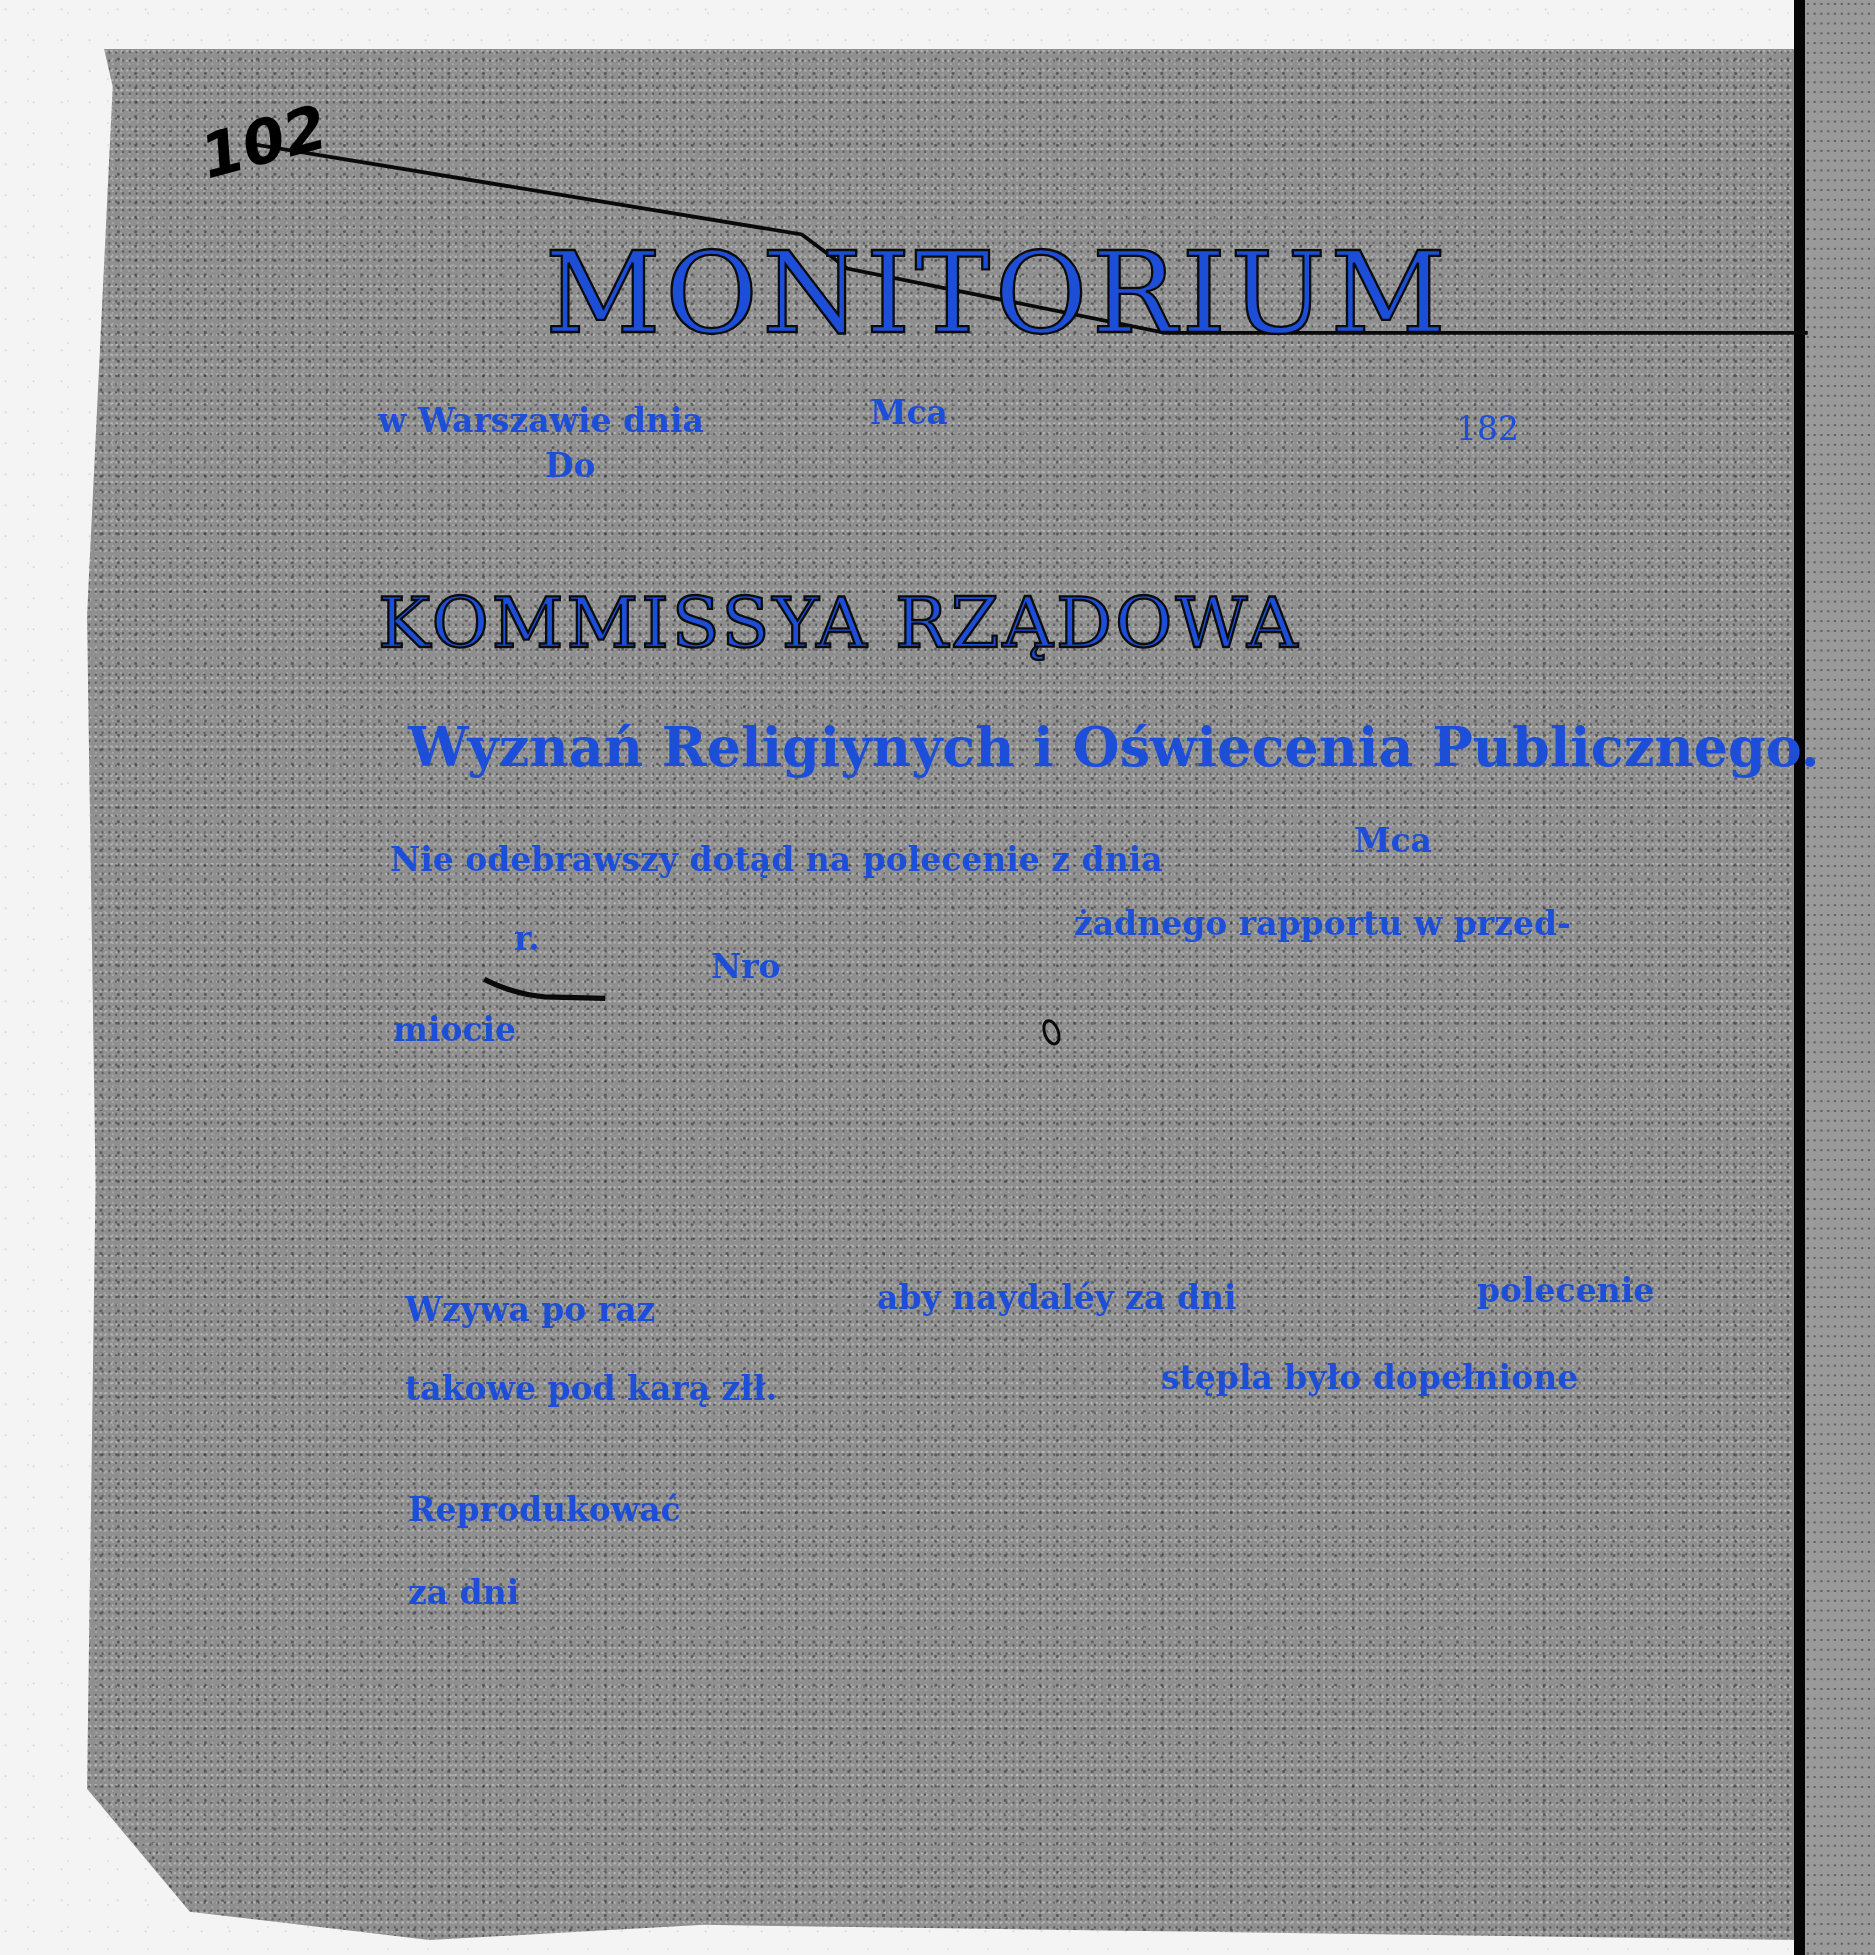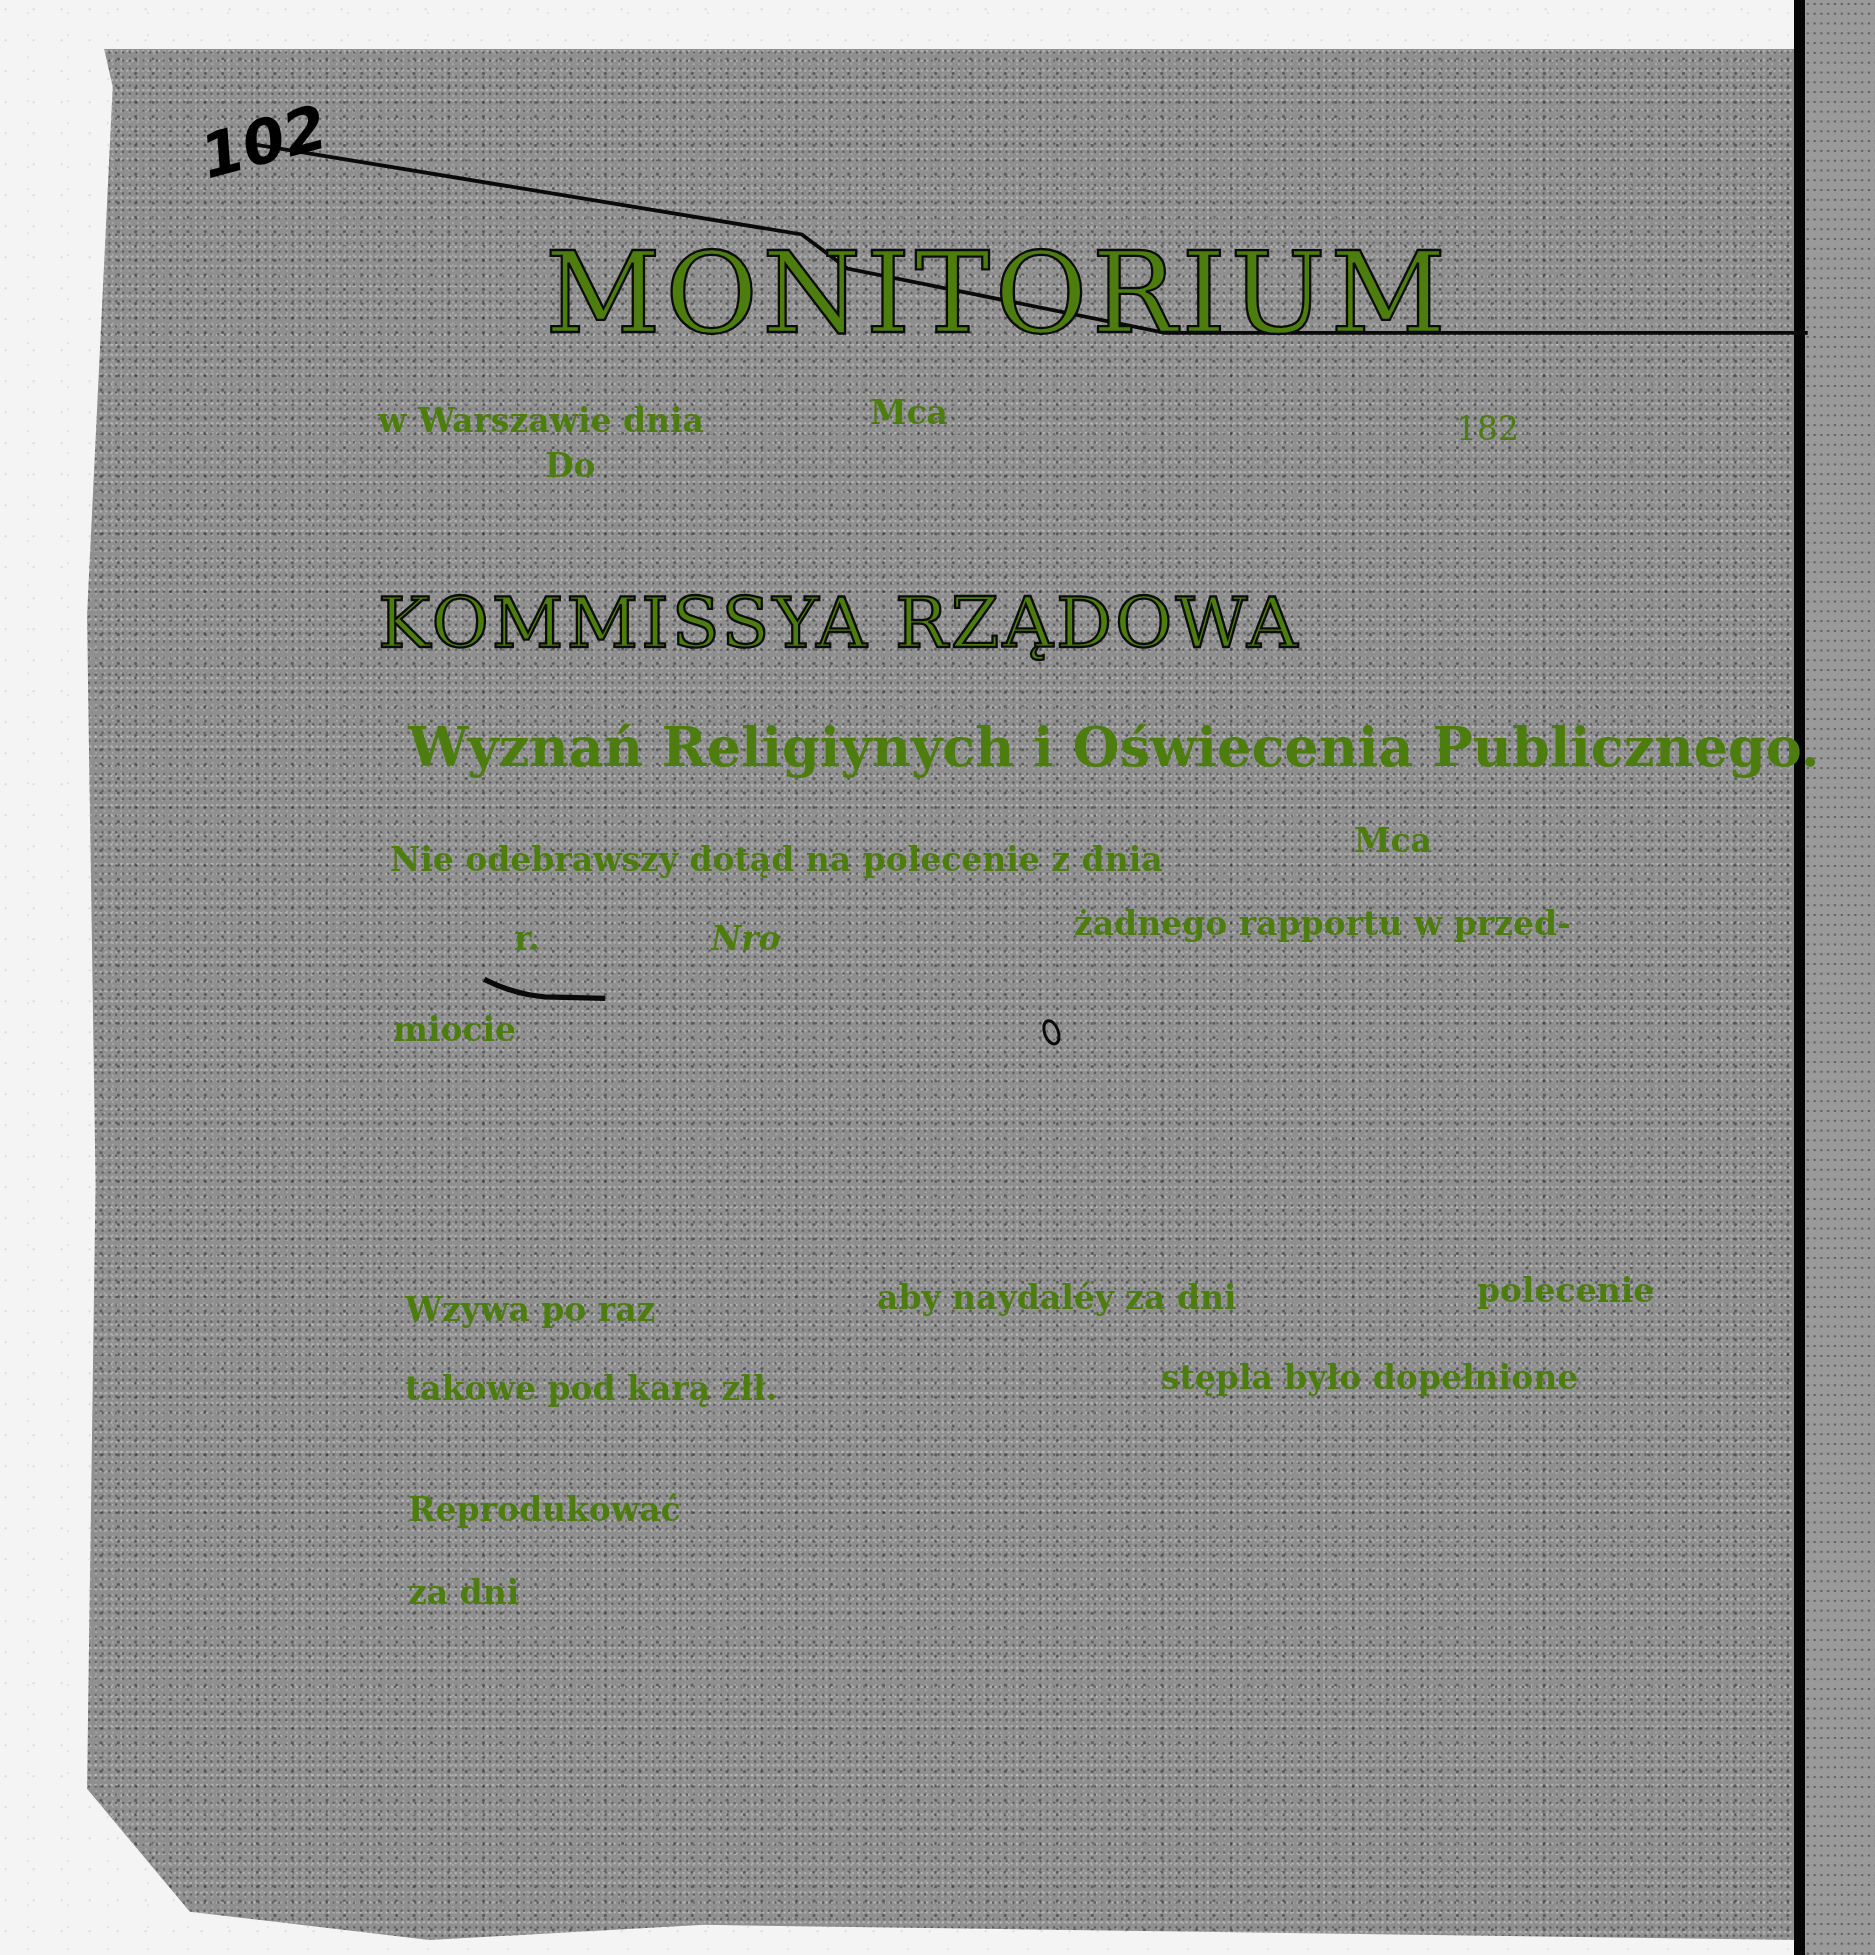--- a/index.html
+++ b/index.html
@@ -29,34 +29,34 @@
       clip-path: polygon(1% 0, 100% 0, 100% 100%, 36% 99.2%, 20% 100%, 6% 98.5%, 0 92%, 0.5% 60%, 0 30%, 1.5% 2%);
     }
     .rule-right {
       position: absolute; left: 1794px; top: 0; width: 10.6px; height: 1955px; background: #050505;
     }
     .right-strip {
       position: absolute; left: 1805px; top: 0; width: 71px; height: 1955px; background: #9a9a9a;
       background-image: radial-gradient(circle at 40% 40%, rgba(20,20,20,0.45) 0.8px, transparent 1.5px);
       background-size: 6.8px 9.8px;
     }
-    .t { position: absolute; color: #4d7c0f; white-space: nowrap; font-weight: bold; }
+    .t { position: absolute; color: #1d4ed8; white-space: nowrap; font-weight: bold; }
     .title-monitorium { left: 545px; top: 227px; font-size: 113px; letter-spacing: 4.5px; font-weight: normal; -webkit-text-stroke: 2.3px #0c0c0c; }
     .row1 { font-size: 33px; }
     .warszawa { left: 378px; top: 401px; }
     .mca1 { left: 870px; top: 393px; }
     .year { left: 1456px; top: 382px; font-weight: normal; margin-top: 27px; }
     .do { left: 545px; top: 446px; }
     .kommissya { left: 378px; top: 582px; font-size: 70px; letter-spacing: 3px; font-weight: normal; -webkit-text-stroke: 2.3px #0c0c0c; }
     .wyznan { left: 408px; top: 715px; font-size: 54px; }
     .body-text { font-size: 33px; }
     .l1 { left: 390px; top: 840px; }
     .mca2 { left: 1354px; top: 821px; }
     .r { left: 514px; top: 919px; }
-    .nro { left: 711px; top: 919px; font-style: italic; }
+    .nro { left: 711px; top: 947px; }
     .zadnego { left: 1074px; top: 904px; }
     .miocie { left: 393px; top: 1010px; }
     .wzywa { left: 405px; top: 1290px; }
     .aby { left: 877px; top: 1278px; }
     .polecenie { left: 1445px; top: 1271px; margin-left: 32px; }
     .takowe { left: 405px; top: 1369px; }
     .stepla { left: 1161px; top: 1358px; }
     .reprodukowac { left: 408px; top: 1490px; }
     .zadni { left: 408px; top: 1573px; }
     .handnote { position: absolute; left: 200px; top: 106px; font-size: 61px; font-family: "DejaVu Sans", sans-serif; color: #000; transform: rotate(-15deg); font-style: italic; font-weight: bold; }

